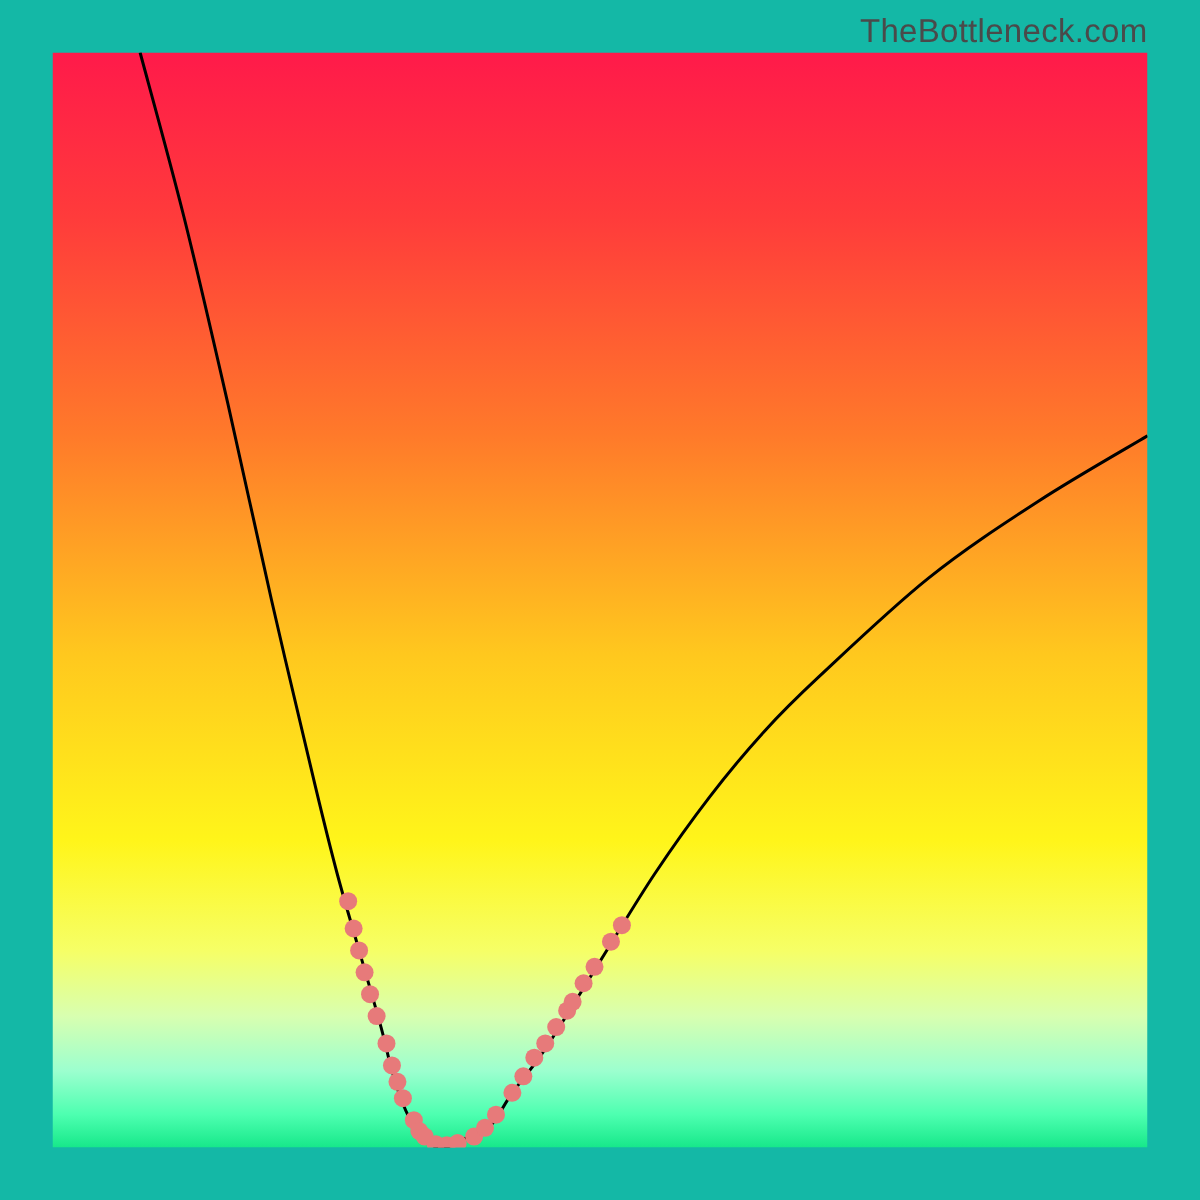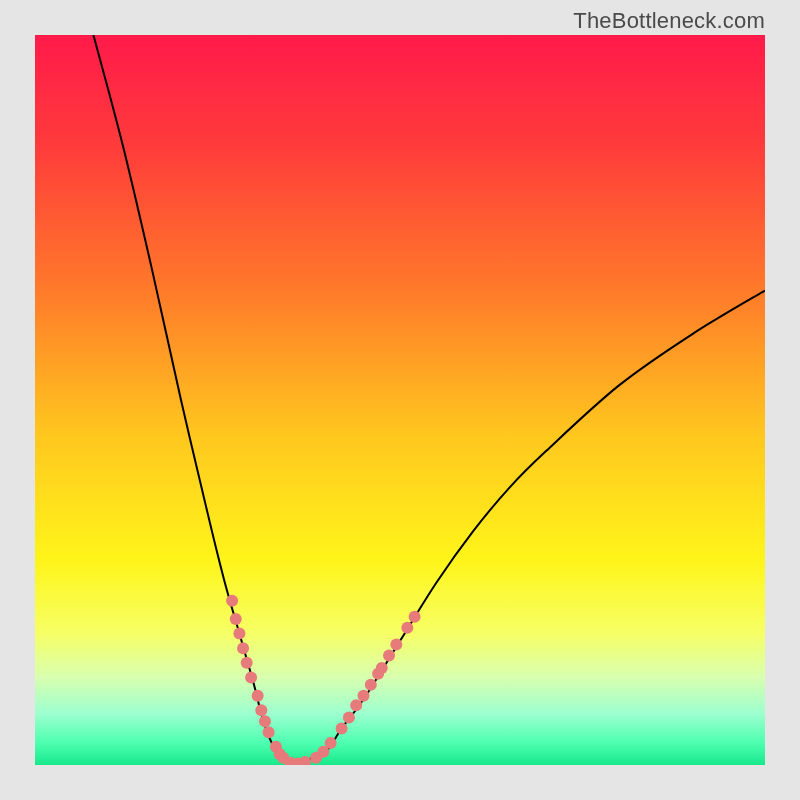--- a/index.html
+++ b/index.html
@@ -7,21 +7,21 @@
     padding: 0;
     width: 800px;
     height: 800px;
     background: #000;
     overflow: hidden;
   }
   .container {
     position: relative;
     width: 800px;
     height: 800px;
-    background: #e5e5e5;
+    background: #14b8a6;
   }
   .plot-area {
     position: absolute;
     left: 35px;
     top: 35px;
     width: 730px;
     height: 730px;
   }
   .gradient-bg {
     position: absolute;

